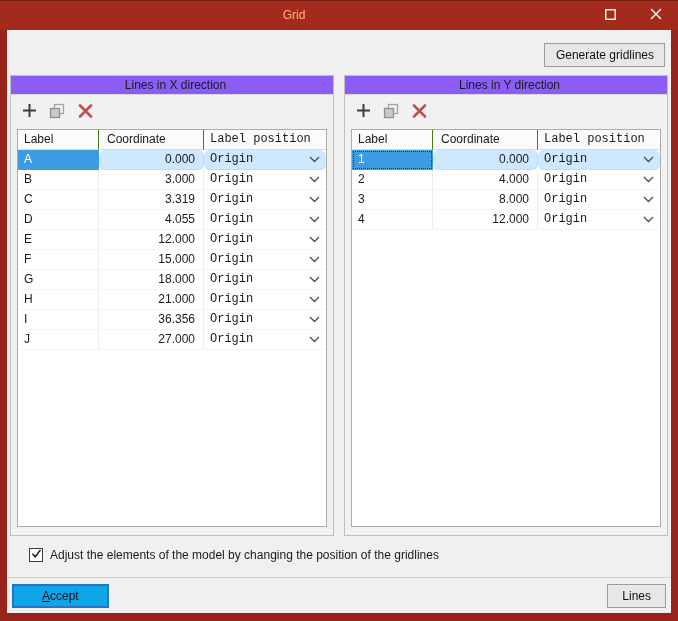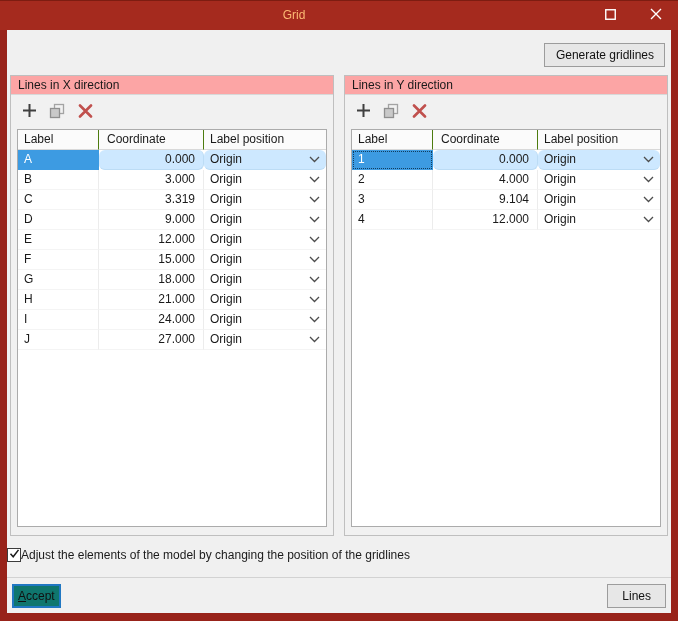--- a/index.html
+++ b/index.html
@@ -17,50 +17,50 @@
           background: #f0f0f0; display: flex; flex-direction: column; overflow: hidden; }
 
   .topbar { height: 45px; flex: none; position: relative; }
   .btn { display: inline-block; background: #e7e7e7; border: 1px solid #9c9c9c; height: 24px;
          line-height: 22px; padding: 0 10px; font-size: 12px; color: #111; text-align: center; }
   .generate-btn { position: absolute; right: 6px; top: 13px; padding-left: 11px; }
 
   
   .groups { display: flex; gap: 10px; padding: 0 3px; height: 461px; flex: none; }
   .group { flex: 1; border: 1px solid #bfbfbf; background: #f1f1f1; display: flex; flex-direction: column; min-width: 0; }
-  .group-header { height: 19px; flex: none; background: #fca5a5; border-bottom: 1px solid #d8d8d8;
-                  line-height: 18px; padding-left: 7px; color: #1a1a1a; }
+  .group-header { height: 19px; flex: none; background: #8b5cf6; border-bottom: 1px solid #d8d8d8;
+                  line-height: 18px; padding-left: 7px; color: #1a1a1a; text-align: center; }
   .group-toolbar { height: 34px; flex: none; display: flex; align-items: center; gap: 10px; padding-left: 9px; }
   .tool-btn { width: 18px; height: 18px; display: flex; align-items: center; justify-content: center; }
 
   
   .gtable { flex: 1; margin: 0 6px 8px; border: 1px solid #ababab; background: #ffffff;
             display: flex; flex-direction: column; overflow: hidden; }
   .trow { display: flex; height: 20px; flex: none; }
   .cell { line-height: 19px; padding: 0 6px; white-space: nowrap; overflow: hidden; }
   .c-label { width: 81px; flex: none; }
   .c-coord { width: 105px; flex: none; text-align: right; padding-right: 8px; }
-  .c-pos { flex: 1; display: flex; justify-content: space-between; align-items: center; min-width: 0; }
+  .c-pos { flex: 1; display: flex; justify-content: space-between; align-items: center; min-width: 0; font-family: Liberation Mono, monospace; }
   .thead .cell { background: #fbfbfb; border-right: 1px solid #4d7c0f; border-bottom: 1px solid #d9d9d9; }
   .thead .c-coord { text-align: left; padding-left: 8px; }
   .thead .cell:last-child { border-right: none; }
   .tbody .cell { border-right: 1px solid #ececec; border-bottom: 1px solid #f4f4f4; }
   .tbody .cell:last-child { border-right: none; }
   .trow.selected .sel-first { background: #3d9be2; color: #ffffff; border-color: #3d9be2; }
   .trow.selected .sel-rest { background: #cde8ff; border-color: #bcdcf5; border-radius: 6px; }
   .trow.selected.focused .sel-first { outline: 1px dotted #123d5e; outline-offset: -2px; }
   .chevron { flex: none; display: inline-flex; margin-left: 4px; }
 
   
-  .checkbox-row { margin-top: 11px; height: 16px; flex: none; display: flex; align-items: center; padding-left: 0; }
+  .checkbox-row { margin-top: 11px; height: 16px; flex: none; display: flex; align-items: center; gap: 7px; padding-left: 22px; }
   .checkbox { width: 14px; height: 14px; flex: none; background: #fff; border: 1px solid #3c3c3c;
               display: flex; align-items: center; justify-content: center; }
   .divider { margin-top: 14px; border-top: 1px solid #d2d2d2; flex: none; }
   .footer { flex: 1; display: flex; justify-content: space-between; align-items: flex-start; padding: 6px 5px 0 5px; }
-  .accept-btn { border: 2px solid #2077c2; background: #0f766e; line-height: 20px; padding: 0 4px; text-align: right; }
+  .accept-btn { border: 2px solid #2077c2; background: #0ea5e9; line-height: 20px; padding: 0 28px; text-align: right; }
   u { text-decoration: underline; }
 </style>
 </head>
 <body>
 
 <div class="window">
 
   <div class="titlebar">
     <div class="titlebar-title">Grid</div>
     <div class="caption-buttons">
@@ -152,21 +152,21 @@
                   <span>Origin</span>
                   <span class="chevron">
                     <svg width="11" height="7" viewBox="0 0 11 7">
                       <path d="M1 1 L5.5 5.5 L10 1" stroke="#4d4d4d" stroke-width="1.3" fill="none"></path>
                     </svg>
                   </span>
                 </div>
               </div>
               <div class="trow">
                 <div class="cell c-label sel-first">D</div>
-                <div class="cell c-coord sel-rest">9.000</div>
+                <div class="cell c-coord sel-rest">4.055</div>
                 <div class="cell c-pos sel-rest">
                   <span>Origin</span>
                   <span class="chevron">
                     <svg width="11" height="7" viewBox="0 0 11 7">
                       <path d="M1 1 L5.5 5.5 L10 1" stroke="#4d4d4d" stroke-width="1.3" fill="none"></path>
                     </svg>
                   </span>
                 </div>
               </div>
               <div class="trow">
@@ -212,21 +212,21 @@
                   <span>Origin</span>
                   <span class="chevron">
                     <svg width="11" height="7" viewBox="0 0 11 7">
                       <path d="M1 1 L5.5 5.5 L10 1" stroke="#4d4d4d" stroke-width="1.3" fill="none"></path>
                     </svg>
                   </span>
                 </div>
               </div>
               <div class="trow">
                 <div class="cell c-label sel-first">I</div>
-                <div class="cell c-coord sel-rest">24.000</div>
+                <div class="cell c-coord sel-rest">36.356</div>
                 <div class="cell c-pos sel-rest">
                   <span>Origin</span>
                   <span class="chevron">
                     <svg width="11" height="7" viewBox="0 0 11 7">
                       <path d="M1 1 L5.5 5.5 L10 1" stroke="#4d4d4d" stroke-width="1.3" fill="none"></path>
                     </svg>
                   </span>
                 </div>
               </div>
               <div class="trow">
@@ -297,21 +297,21 @@
                   <span>Origin</span>
                   <span class="chevron">
                     <svg width="11" height="7" viewBox="0 0 11 7">
                       <path d="M1 1 L5.5 5.5 L10 1" stroke="#4d4d4d" stroke-width="1.3" fill="none"></path>
                     </svg>
                   </span>
                 </div>
               </div>
               <div class="trow">
                 <div class="cell c-label sel-first">3</div>
-                <div class="cell c-coord sel-rest">9.104</div>
+                <div class="cell c-coord sel-rest">8.000</div>
                 <div class="cell c-pos sel-rest">
                   <span>Origin</span>
                   <span class="chevron">
                     <svg width="11" height="7" viewBox="0 0 11 7">
                       <path d="M1 1 L5.5 5.5 L10 1" stroke="#4d4d4d" stroke-width="1.3" fill="none"></path>
                     </svg>
                   </span>
                 </div>
               </div>
               <div class="trow">

